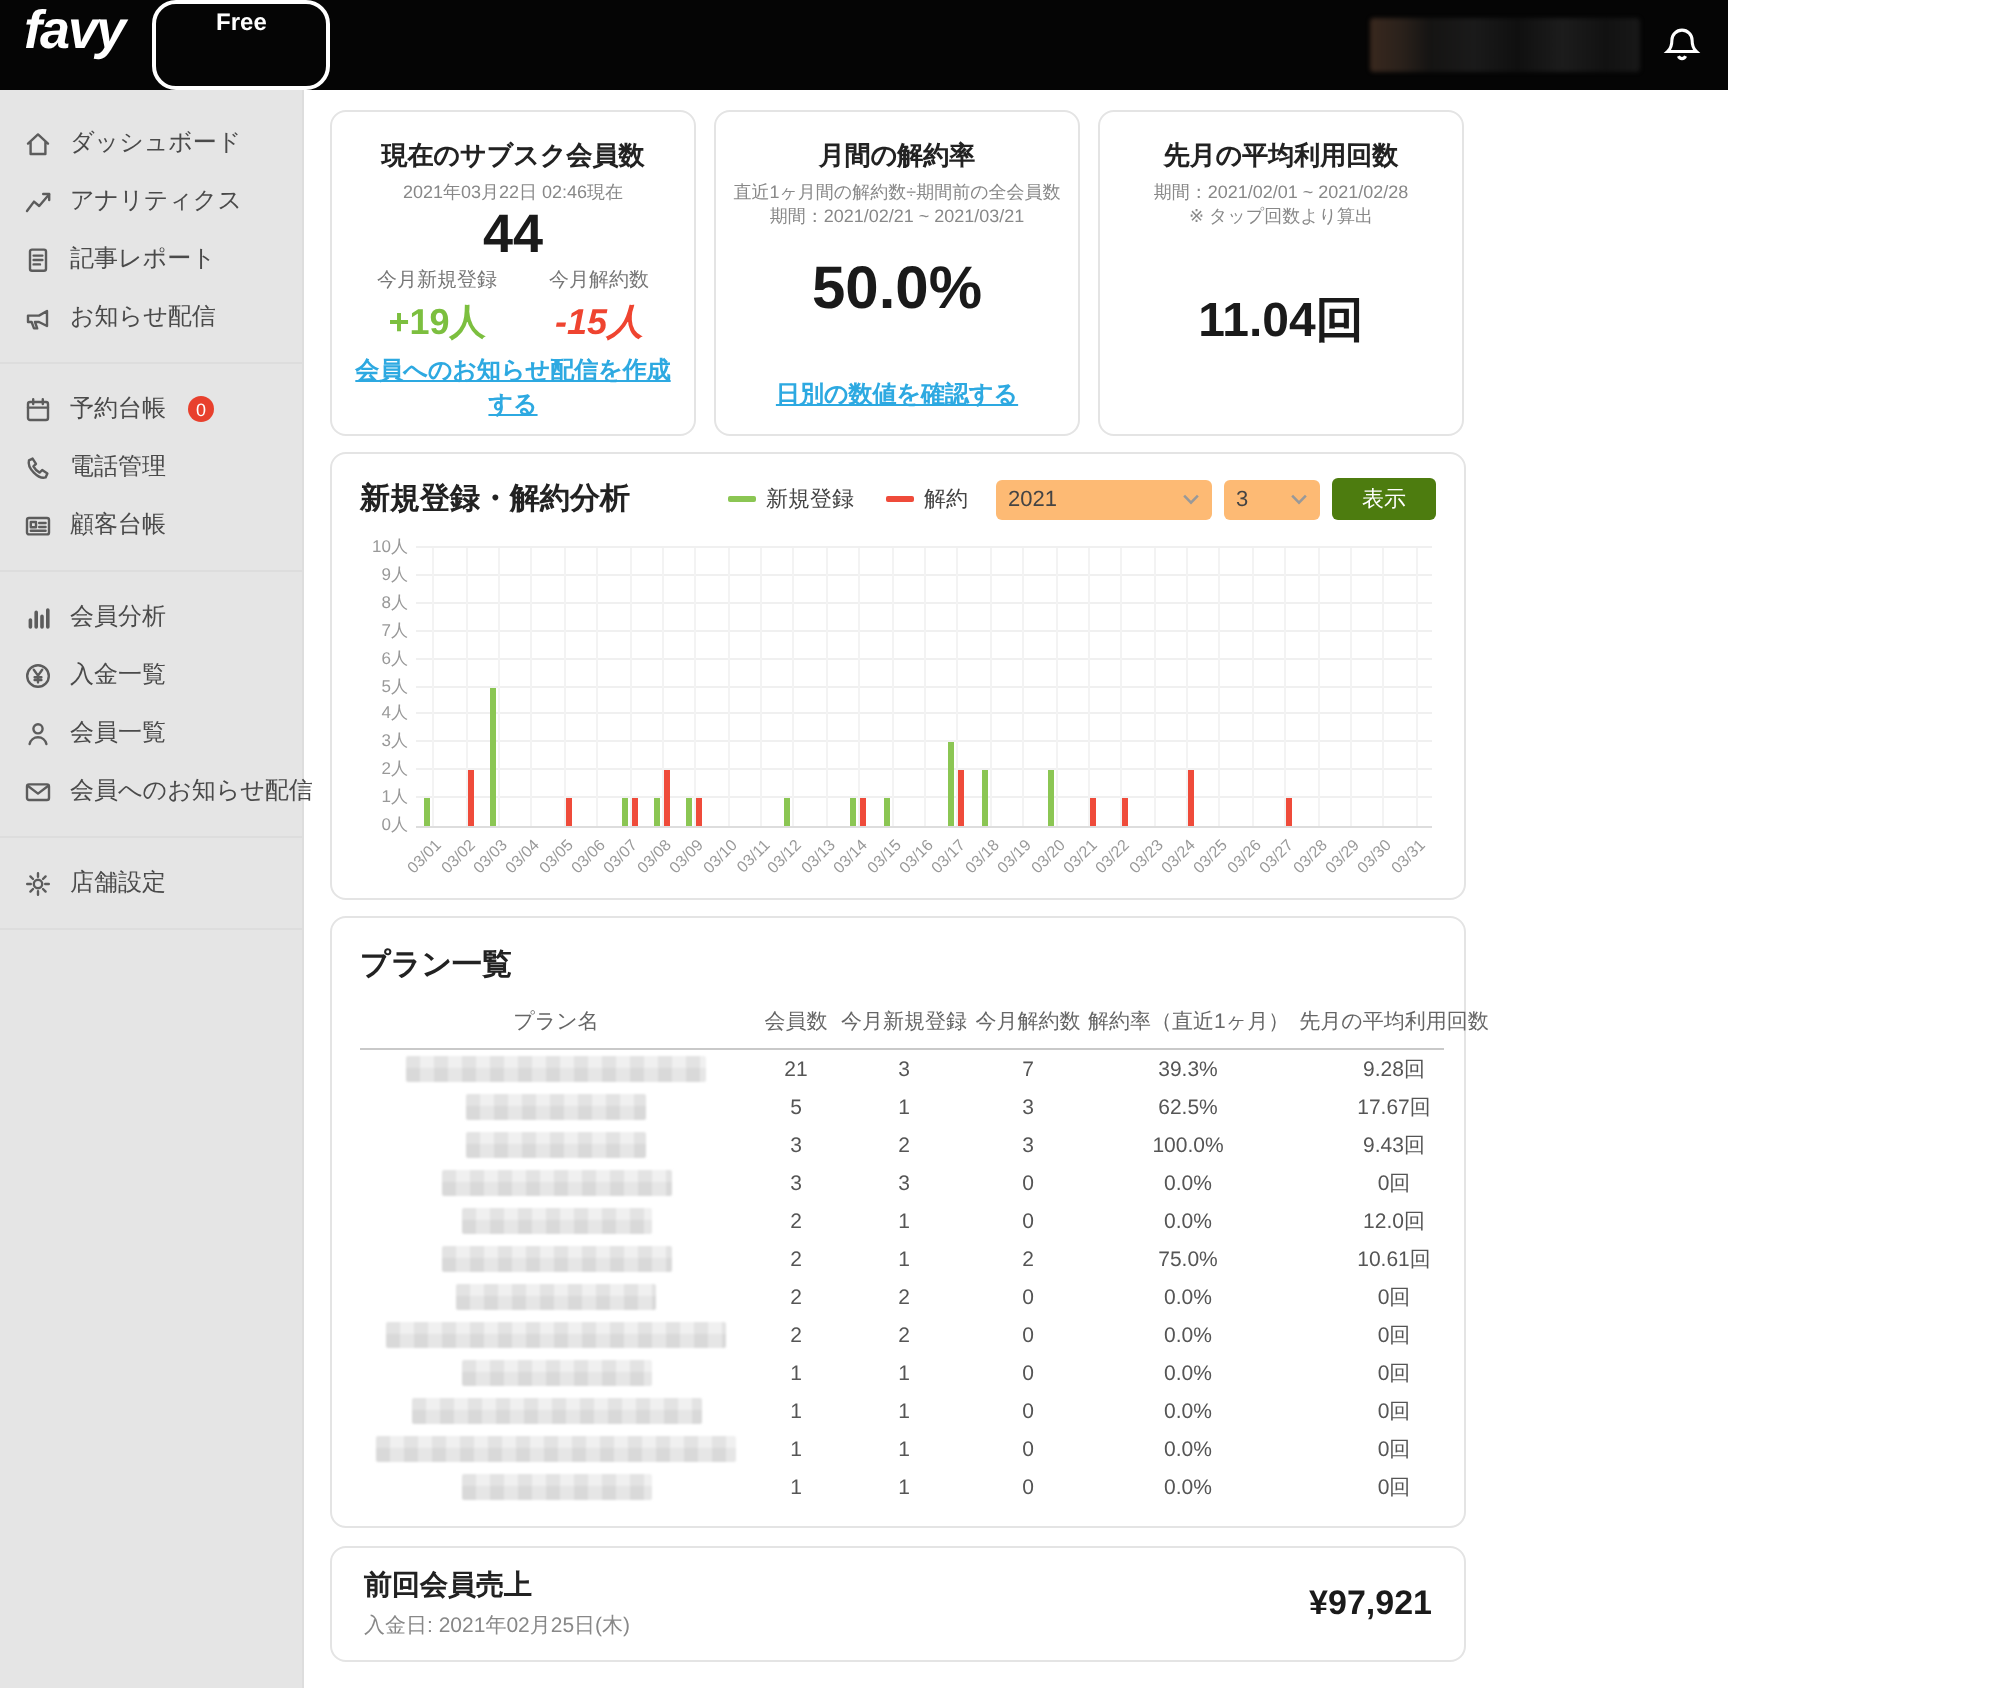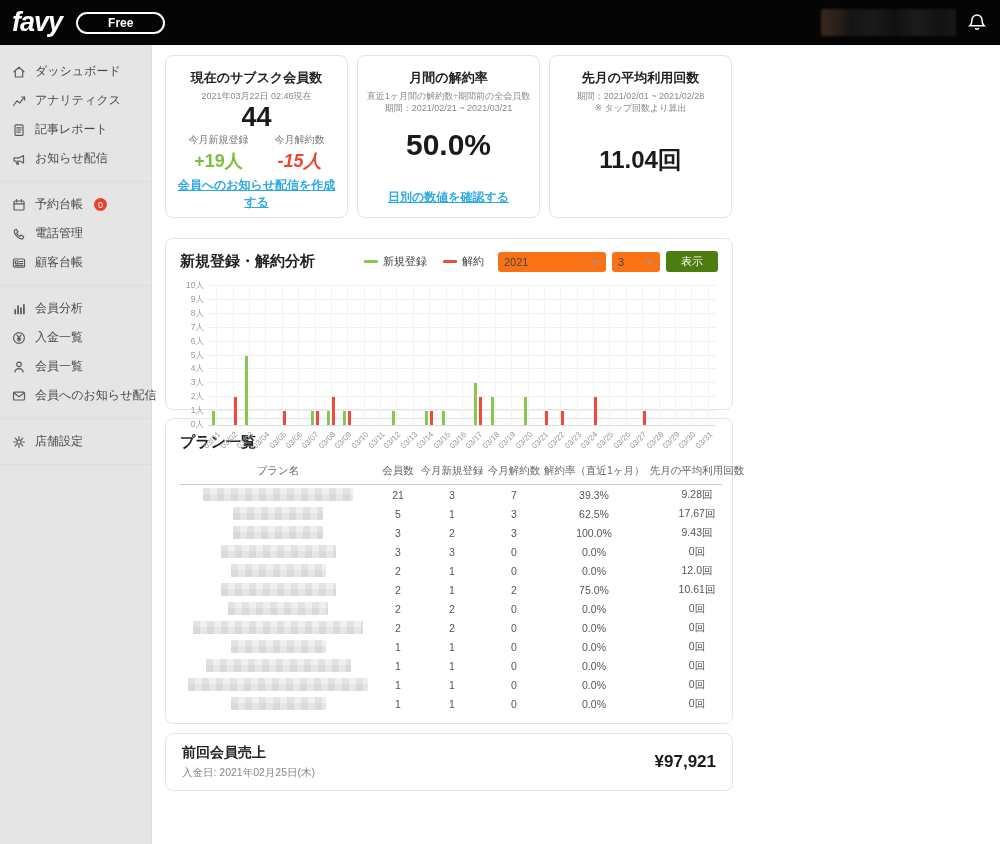--- a/index.html
+++ b/index.html
@@ -1,21 +1,21 @@
 <!DOCTYPE html>
 <html><head>
 <meta charset="utf-8">
 <style>
   * { margin:0; padding:0; box-sizing:border-box; }
   html,body { width:1000px; height:844px; background:#fff; overflow:hidden;
     font-family:"Liberation Sans","DejaVu Sans",sans-serif; color:#333; }
 
   
-  .topbar { position:absolute; left:0; top:0; width:1000px; height:45px; background:#050505;
-    display:flex; align-items:center; padding:0 12px; }
+  .topbar { position:absolute; left:0; top:0; width:864px; height:45px; background:#050505;
+    display:flex; padding:0 12px; }
   .logo { color:#fff; font-size:27px; font-weight:800; letter-spacing:-1px; font-style:italic; margin-right:14px; }
   .free-pill { border:2px solid #fff; color:#fff; border-radius:12px; font-size:12px;
     padding:2px 30px; font-weight:600; cursor:pointer; }
   .topbar-right { margin-left:auto; display:flex; align-items:center; gap:10px; }
   .account-blur { width:135px; height:27px; border-radius:2px; background:#141414;
     background-image:linear-gradient(90deg,#39281e 0px,#2a211b 16px,#151413 30px,#1a1a1a 52px,#101010 74px,#1c1c1c 96px,#121212 118px,#181818 135px);
     filter:blur(1px); }
   .bell { width:22px; height:22px; cursor:pointer; }
 
   
@@ -42,27 +42,27 @@
   .stat-sub { font-size:9px; color:#888; margin-top:3px; line-height:1.35; }
   .stat-value { font-size:27px; font-weight:700; color:#1a1a1a; margin:auto 0; }
   .stat-cols { display:flex; gap:26px; margin-bottom:4px; }
   .stat-col-label { font-size:10px; color:#777; }
   .stat-col-val { font-size:18px; font-weight:700; margin-top:2px; }
   .val-green { color:#7cbf3f; }
   .val-red { color:#ef4430;font-style:italic; }
   .stat-link { margin-top:auto; }
 
   
-  .analysis-card { margin-top:20px; height:172px; padding:12px 14px; position:relative; }
+  .analysis-card { margin-top:8px; height:224px; padding:12px 14px; position:relative; }
   .analysis-head { display:flex; align-items:center; }
   .analysis-title { font-size:15px; font-weight:700; color:#222; }
   .legend { display:flex; align-items:center; gap:16px; margin-left:auto; margin-right:14px; }
   .legend-item { display:flex; align-items:center; gap:5px; font-size:11px; color:#444; }
   .legend-chip { width:14px; height:3px; border-radius:1px; }
-  .select { background:#f97316; border-radius:3px; height:20px; display:flex; align-items:center;
+  .select { background:#fdba74; border-radius:3px; height:20px; display:flex; align-items:center;
     font-size:11px; color:#444; padding:0 6px; cursor:pointer; }
   .select .chev { margin-left:auto; width:9px; height:6px; stroke:#999; fill:none; stroke-width:1.5; }
   .select-year { width:108px; margin-right:6px; }
   .select-month { width:48px; margin-right:6px; }
   .show-btn { background:#4d7c0f; color:#fff; border:none; border-radius:3px; height:21px;
     width:52px; font-size:11px; cursor:pointer; }
 
   
   .chart { position:relative; margin-top:10px; height:170px; }
   .plot { position:absolute; left:28px; top:4px; right:2px; height:140px; border-bottom:1px solid #ddd; }

